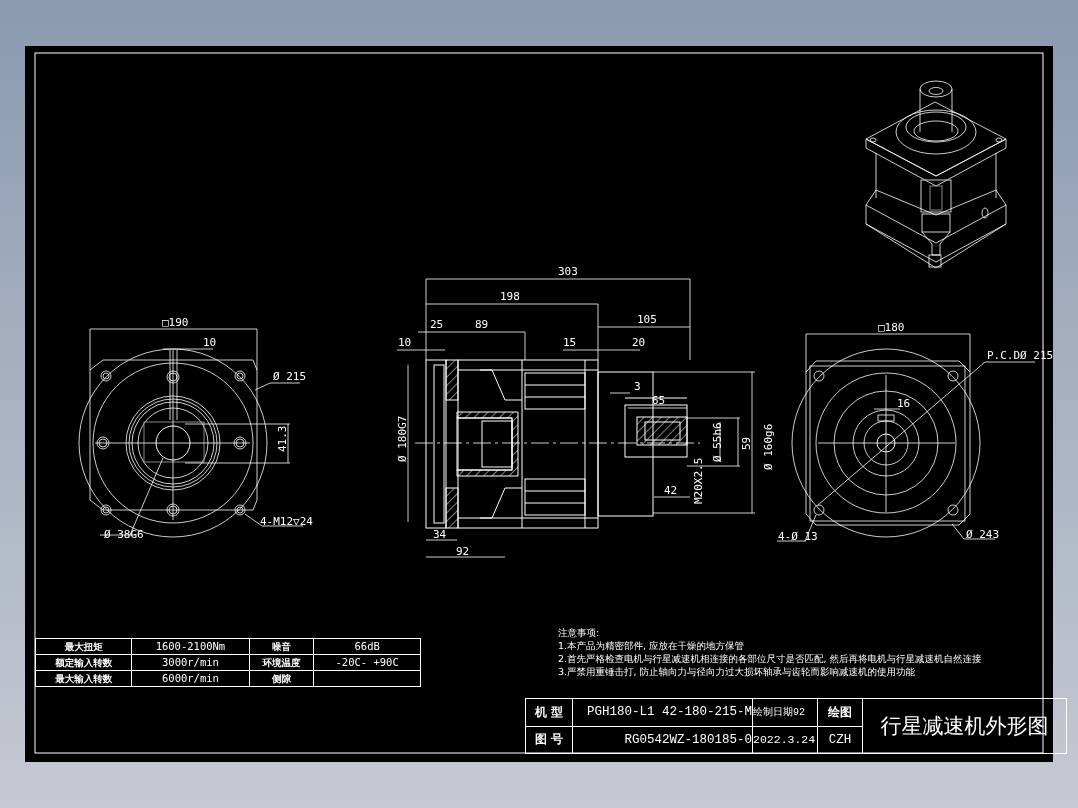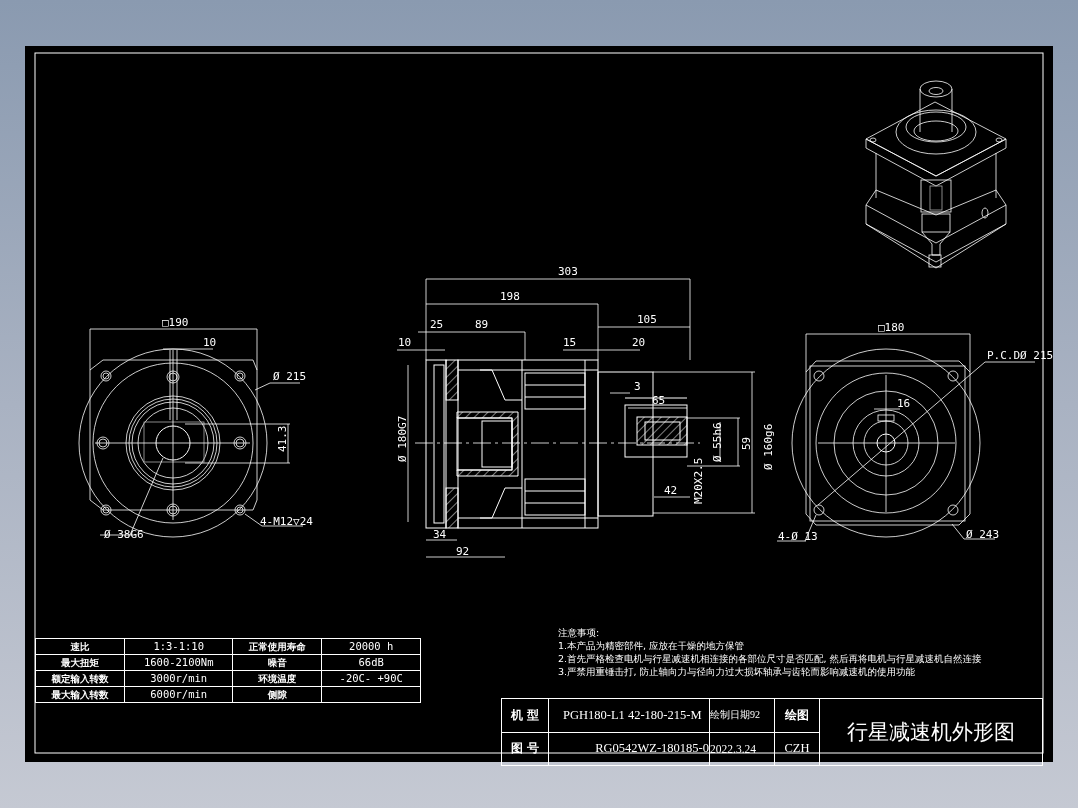--- a/index.html
+++ b/index.html
@@ -14,24 +14,24 @@
   .gray{stroke:#aaa;stroke-width:0.8;fill:none;}
   .dash{stroke:#fff;stroke-width:0.8;fill:none;stroke-dasharray:18 4 3 4;}
   .hatch{fill:url(#hatch);stroke:#fff;stroke-width:1;}
   .dim{font-size:11px;}
   
   #spec{position:absolute;left:10px;top:592px;width:386px;border-collapse:collapse;}
   #spec td{border:1px solid #fff;color:#fff;height:15px;padding:0;font-size:10px;text-align:center;line-height:15px;}
   #spec td.lbl{font-weight:bold;font-family:"DejaVu Sans",sans-serif;font-size:9.5px;}
   #spec td.val{font-family:"DejaVu Sans Mono",monospace;font-size:10.5px;}
   
-  #tb{position:absolute;left:476px;top:652px;width:542px;height:68px;border-collapse:collapse;}
+  #tb{position:absolute;left:500px;top:652px;width:542px;height:56px;border-collapse:collapse;}
   #tb td{border:1px solid #fff;color:#fff;padding:0;font-size:12px;height:26px;white-space:nowrap;overflow:hidden;}
   #tb td.h{font-weight:bold;text-align:center;width:46px;font-size:12px;}
-  #tb td.mono{font-family:Liberation Serif, serif;font-size:12.5px;margin-top:20px;}
+  #tb td.mono{font-family:Liberation Mono, monospace;font-size:12.5px;margin-top:20px;}
   #tb td.title{font-size:21px;font-weight:normal;text-align:center;font-family:"DejaVu Serif",serif;}
   
   #notes{position:absolute;left:533px;top:580px;color:#fff;font-size:9.5px;font-weight:normal;line-height:13px;}
   #notes div{white-space:nowrap;}
 </style>
 </head>
 <body>
 
 <div id="canvas">
 <svg id="drawing" width="1028" height="716" viewBox="0 0 1028 716">
@@ -241,26 +241,20 @@
 
   <div id="notes">
     <div>注意事项:</div>
     <div>1.本产品为精密部件, 应放在干燥的地方保管</div>
     <div>2.首先严格检查电机与行星减速机相连接的各部位尺寸是否匹配, 然后再将电机与行星减速机自然连接</div>
     <div>3.严禁用重锤击打, 防止轴向力与径向力过大损坏轴承与齿轮而影响减速机的使用功能</div>
   </div>
 
   <table id="spec">
     <tbody>
-        <tr>
-      <td class="lbl">速比</td>
-      <td class="val">1:3-1:10</td>
-      <td class="lbl">正常使用寿命</td>
-      <td class="val">20000 h</td>
-    </tr>
     <tr>
       <td class="lbl">最大扭矩</td>
       <td class="val">1600-2100Nm</td>
       <td class="lbl">噪音</td>
       <td class="val">66dB</td>
     </tr>
     <tr>
       <td class="lbl">额定输入转数</td>
       <td class="val">3000r/min</td>
       <td class="lbl">环境温度</td>

